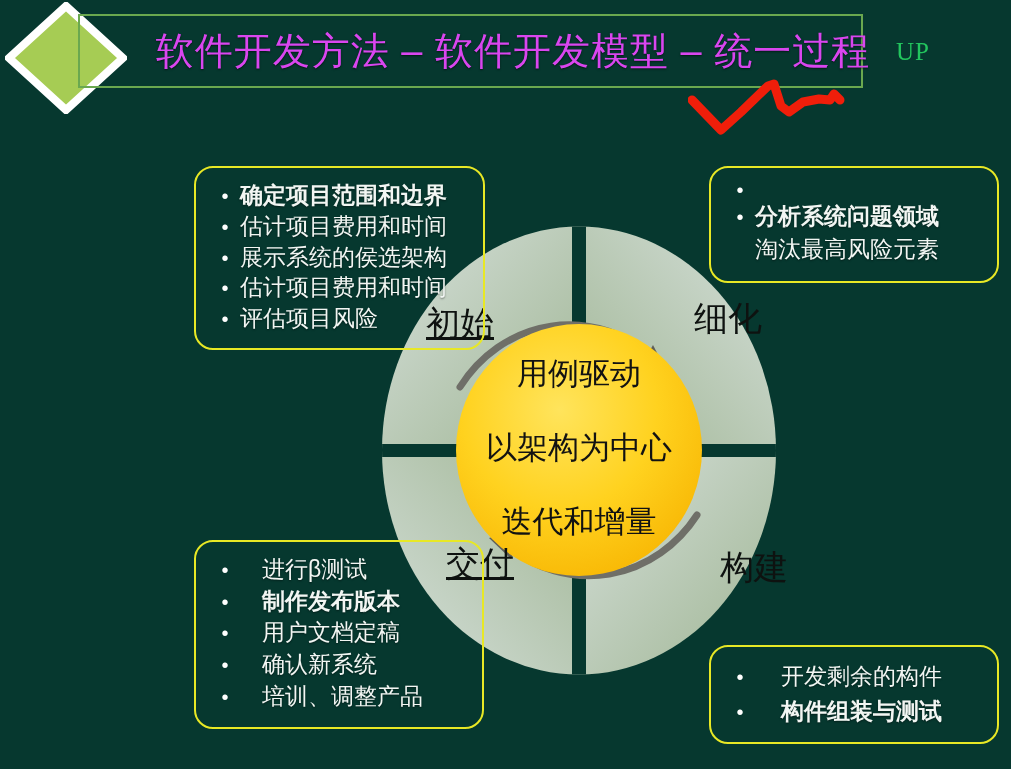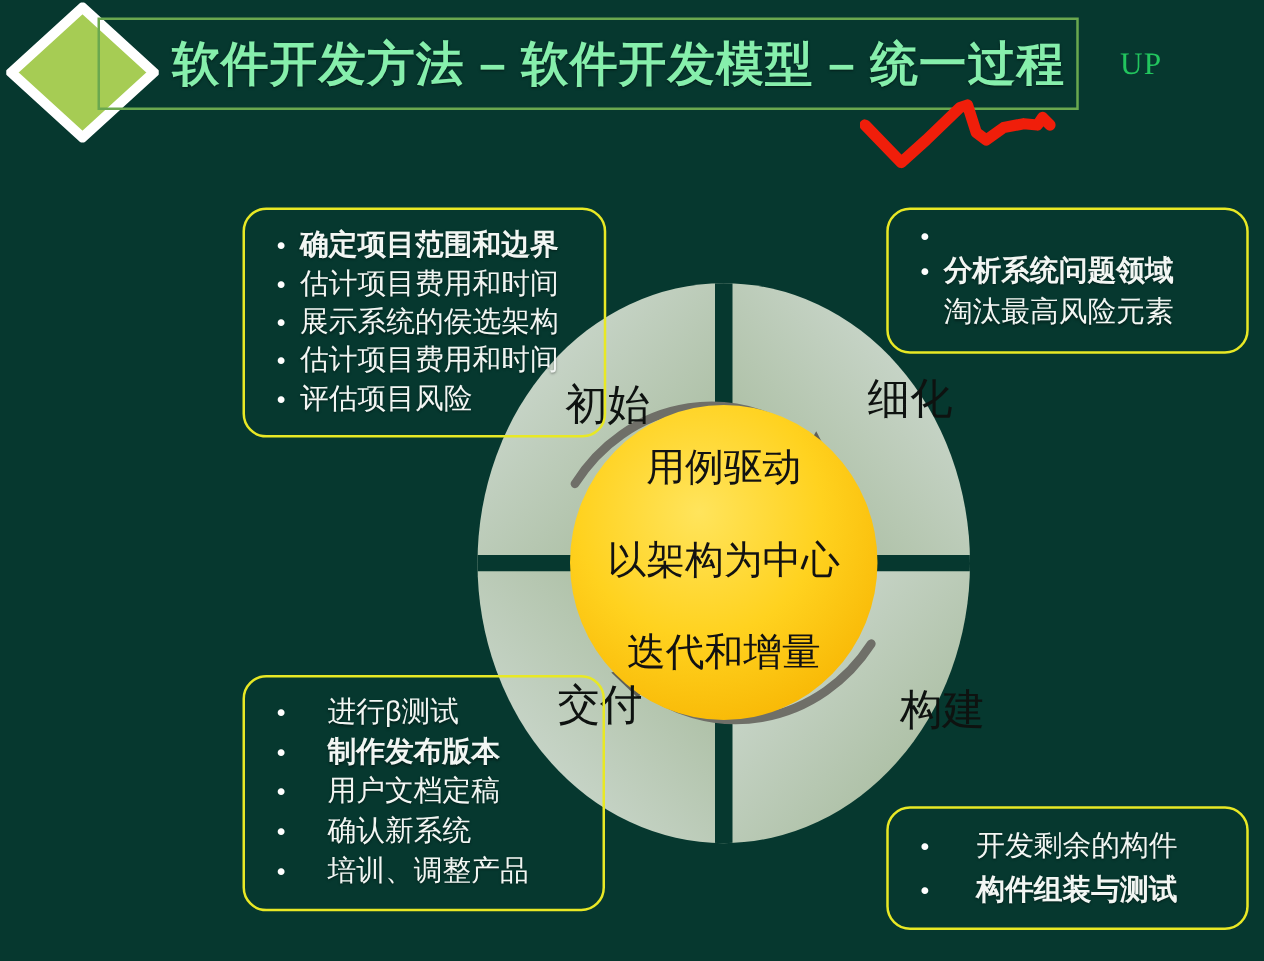--- a/index.html
+++ b/index.html
@@ -24,30 +24,30 @@
     position: absolute;
     left: 78px;
     top: 14px;
     width: 785px;
     height: 74px;
     border: 2px solid #6aa84f;
     background: transparent;
   }
   #title-text {
     position: absolute;
-    left: 130px;
+    left: 148px;
     top: 20px;
     width: 730px;
     height: 62px;
     display: flex;
     align-items: center;
     justify-content: center;
-    color: #86efac;
+    color: #d946ef;
     font-size: 38px;
-    font-weight: bold;
+    font-weight: normal;
     letter-spacing: 1px;
     text-shadow: 0 1px 2px rgba(0,0,0,.55);
     white-space: nowrap;
   }
 
   #diamond-wrap {
     position: absolute;
     left: 5px;
     top: 2px;
     width: 122px;
@@ -124,23 +124,23 @@
   #box-construction li { font-size: 23px; line-height: 1.50; }
   #box-construction li .txt { padding-left: 26px; }
 
   
   .phase-label {
     position: absolute;
     color: #0e1210;
     font-size: 34px;
     white-space: nowrap;
   }
-  #phase-inception   { left: 452px; top: 301px; }
+  #phase-inception   { left: 426px; top: 301px; text-decoration: underline; }
   #phase-elaboration { left: 694px; top: 296px; }
-  #phase-transition  { left: 446px; top: 541px; }
+  #phase-transition  { left: 446px; top: 541px; text-decoration: underline; }
   #phase-construction{ left: 720px; top: 545px; }
 
   .core-line {
     fill: #121212;
     font-family: "Liberation Sans", "DejaVu Sans", sans-serif;
     font-size: 31px;
     text-anchor: middle;
   }
 </style>
 </head>

